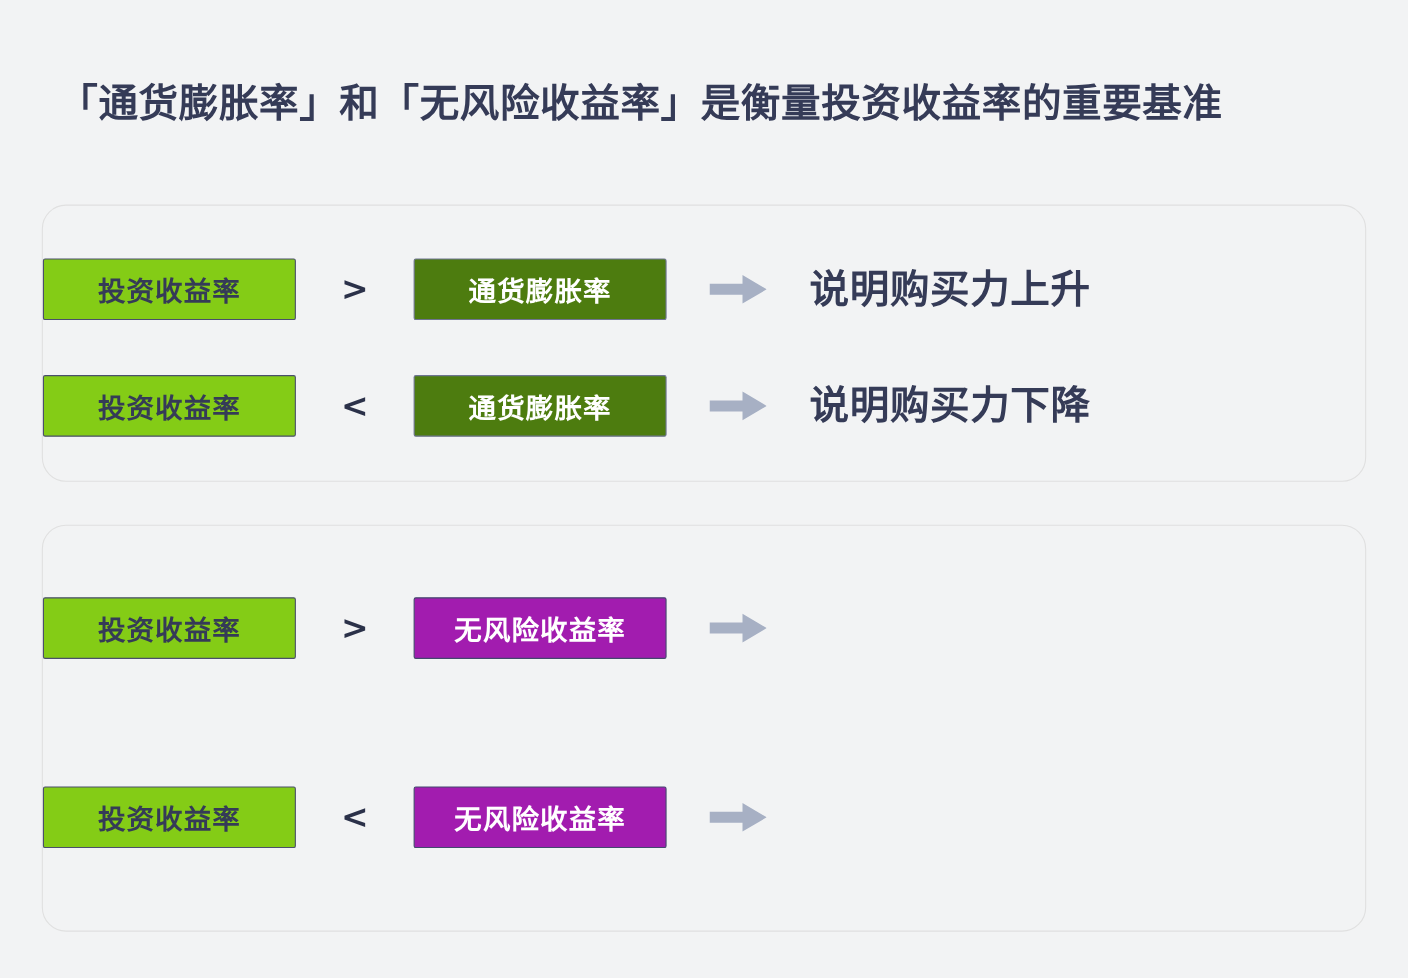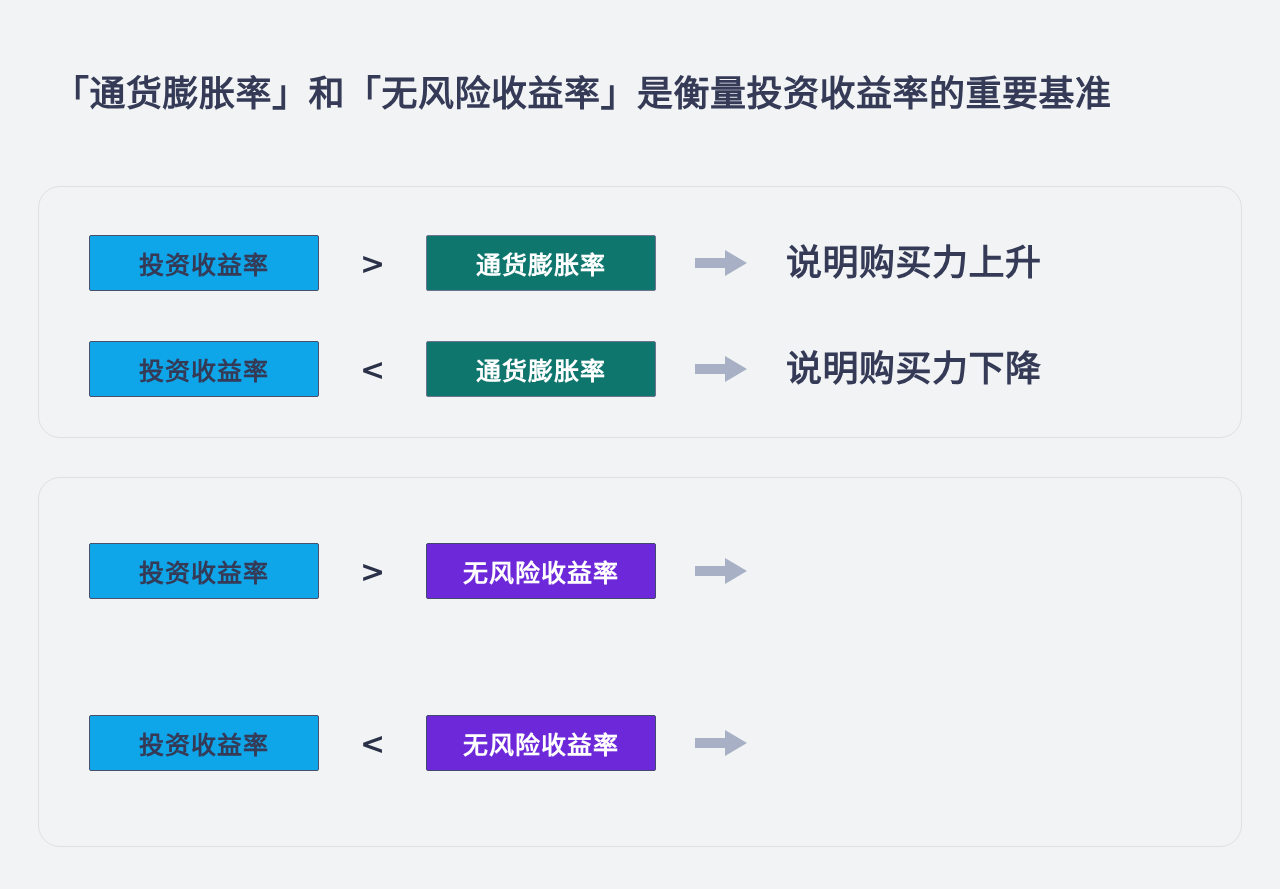--- a/index.html
+++ b/index.html
@@ -100,32 +100,31 @@
     display: flex;
     align-items: center;
     justify-content: center;
     font-size: 25px;
     font-weight: bold;
     letter-spacing: 1px;
     border-radius: 2px;
     white-space: nowrap;
   }
   .pill-left {
-    margin-left: 50px;
-    background: #0ea5e9;
+    background: #84cc16;
     border: 1.5px solid #4A4F6B;
     color: #353B57;
   }
   .pill-right {
-    background: #0f766e;
+    background: #4d7c0f;
     border: 1.5px solid #6E7490;
     color: #FFFFFF;
   }
   .pill-right.dark {
-    background: #6d28d9;
+    background: #a21caf;
     border: 1.5px solid #43486E;
     color: #FFFFFF;
     font-family: Liberation Mono, monospace;
   }
 
   .op {
     width: 107px;
     text-align: center;
     font-size: 30px;
     font-weight: bold;

